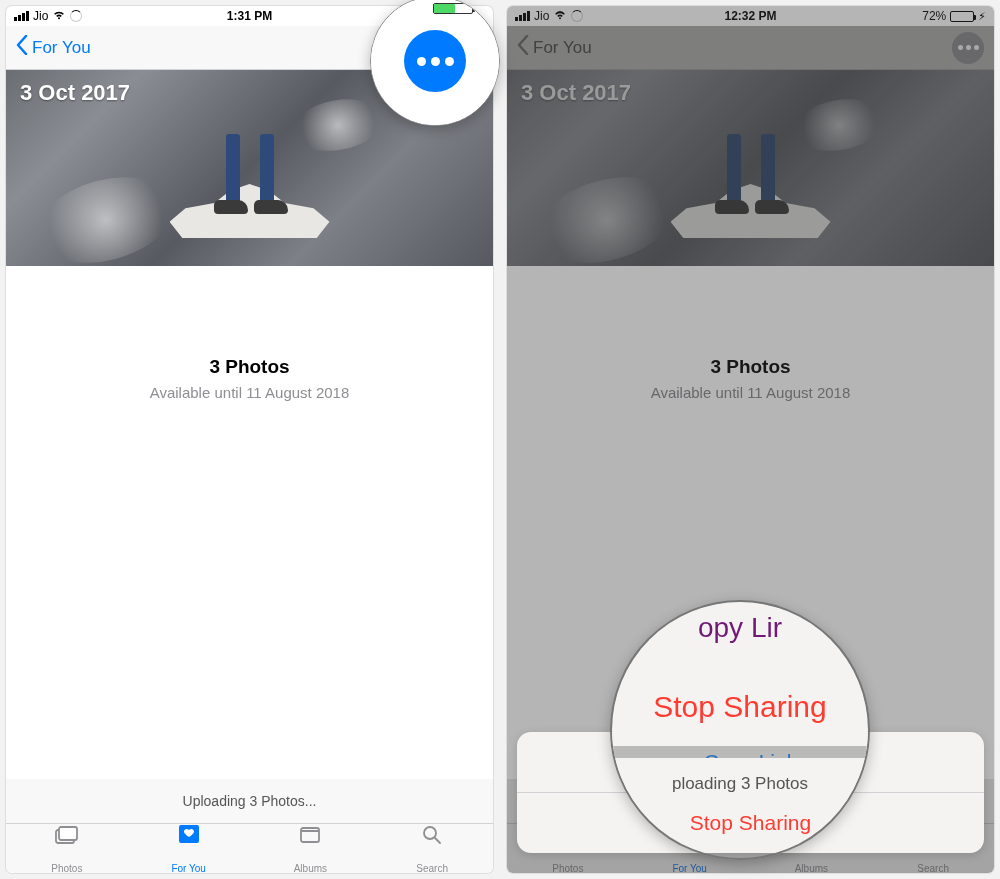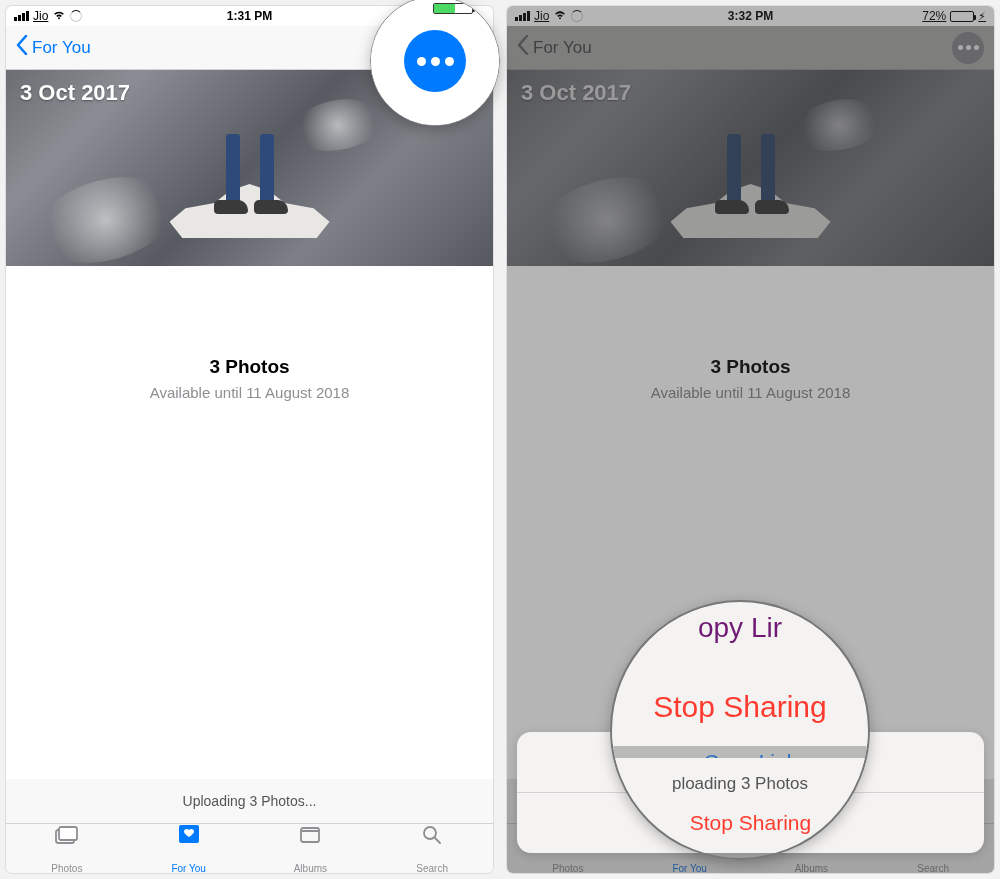--- a/index.html
+++ b/index.html
@@ -30,21 +30,20 @@
   
   .statusbar {
     height: 20px;
     display: flex;
     align-items: center;
     justify-content: space-between;
     padding: 0 8px;
     font-size: 12px;
     font-weight: 500;
     position: relative;
-    text-decoration: underline;
   }
   .statusbar .left, .statusbar .right { display: flex; align-items: center; gap: 4px; }
   .statusbar .center { position: absolute; left: 50%; transform: translateX(-50%); font-weight: 600; }
   .signal-bars { display:flex; align-items:flex-end; gap:1px; }
   .signal-bars span { width:3px; background:#000; }
   .signal-bars span:nth-child(1){height:4px}
   .signal-bars span:nth-child(2){height:6px}
   .signal-bars span:nth-child(3){height:8px}
   .signal-bars span:nth-child(4){height:10px}
   .wifi-icon svg { width:14px; height:10px; }
@@ -291,21 +290,21 @@
             <span></span>
           </span>
         <span>Jio</span>
         <span class="wifi-icon">
           <svg viewBox="0 0 20 14">
               <path d="M10 13a1.4 1.4 0 100-2.8 1.4 1.4 0 000 2.8zM6 8.2a6 6 0 018 0l-1.5 1.5a4 4 0 00-5 0zM3 5.2a10 14 0 0114 0L15.5 6.7a8 8 0 00-11 0z" fill="#000"></path>
             </svg>
         </span>
         <span class="spinner"></span>
       </div>
-      <div class="center">3:32 PM</div>
+      <div class="center">12:32 PM</div>
       <div class="right">
         <span>72%</span>
         <span class="battery"><span class="fill" style="width:36%"></span></span>
         <span class="bolt">⚡︎</span>
       </div>
     </div>
 
     <div class="navbar dim">
       <div class="back-btn">
         <span class="back-chevron">

